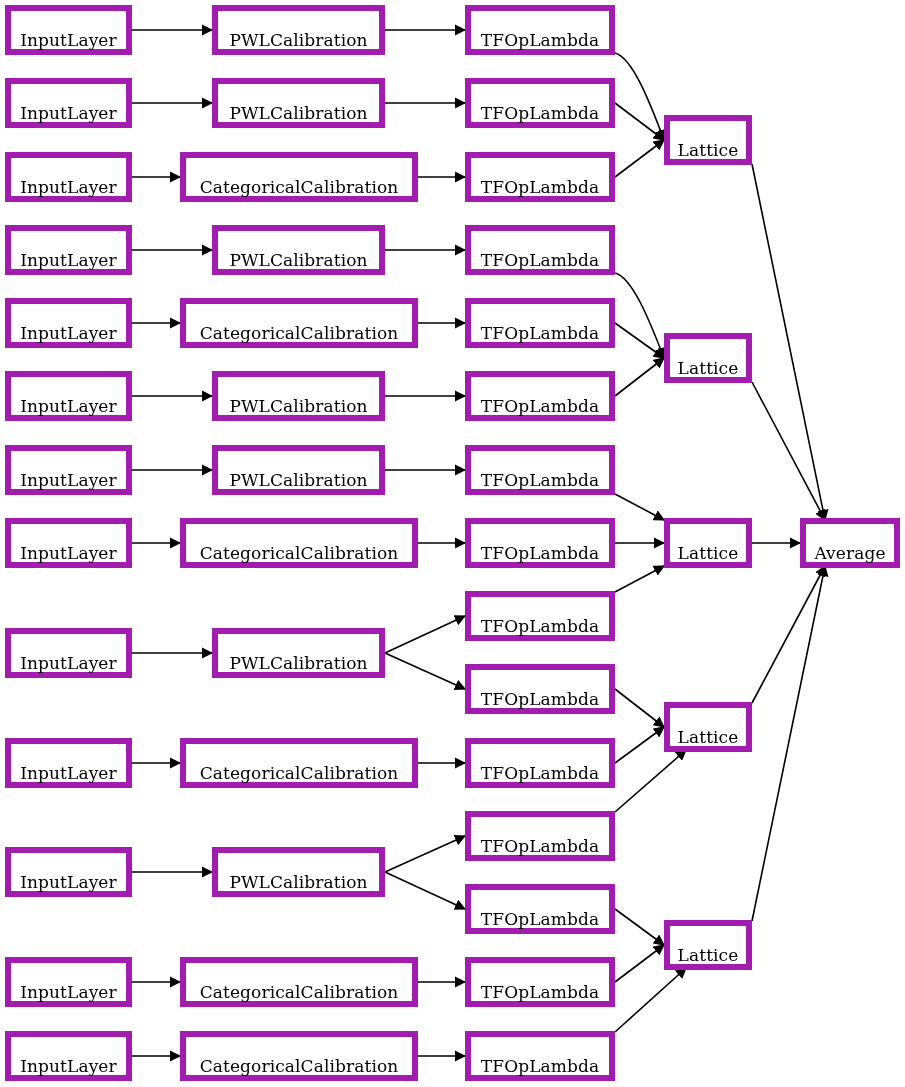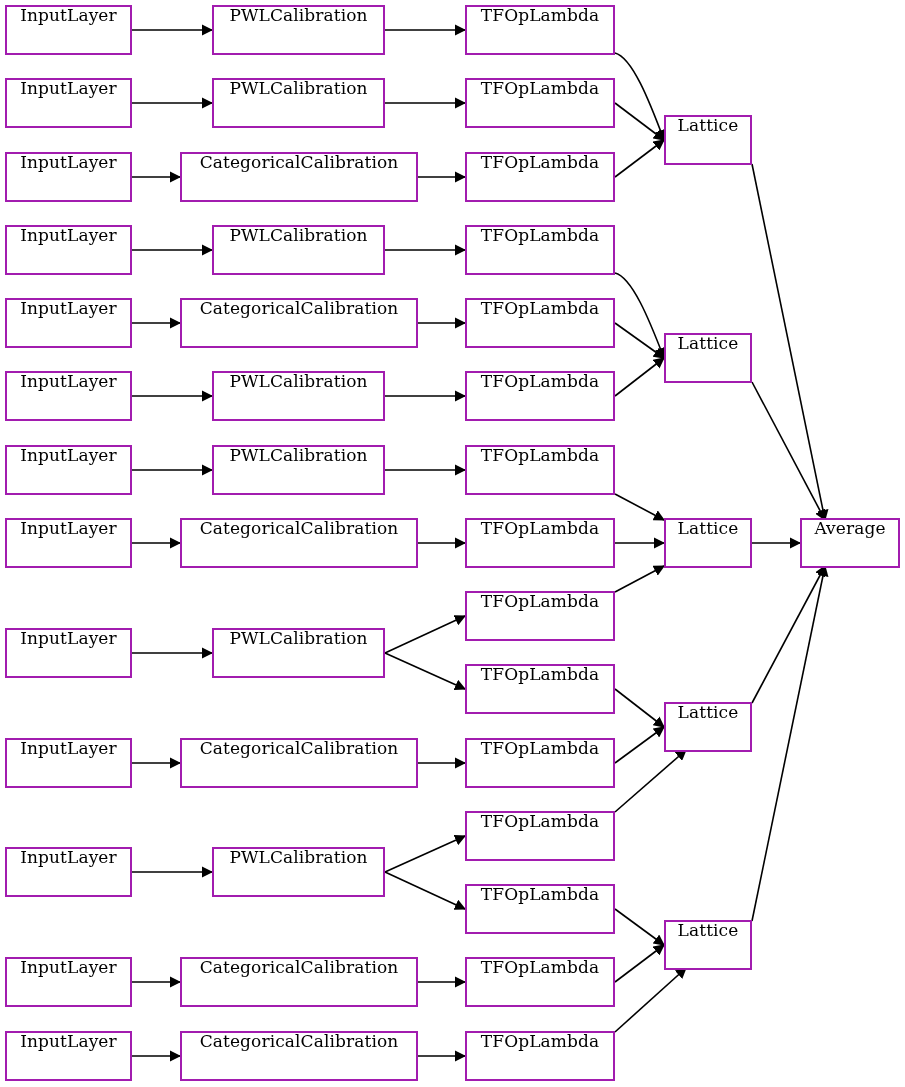--- a/index.html
+++ b/index.html
@@ -19,24 +19,24 @@
     position: absolute;
     left: 0;
     top: 0;
     width: 905px;
     height: 1087px;
     pointer-events: none;
   }
   .node {
     position: absolute;
     box-sizing: border-box;
-    border: 2px solid #a21caf;
+    border: 6px solid #a21caf;
     background: #ffffff;
     display: flex;
-    align-items: flex-start;
+    align-items: flex-end;
     justify-content: center;
     color: #000000;
     font-size: 17px;
     line-height: 1;
     white-space: nowrap;
     letter-spacing: 0.1px;
   }
   .node-label {
     display: block;
     pointer-events: none;

